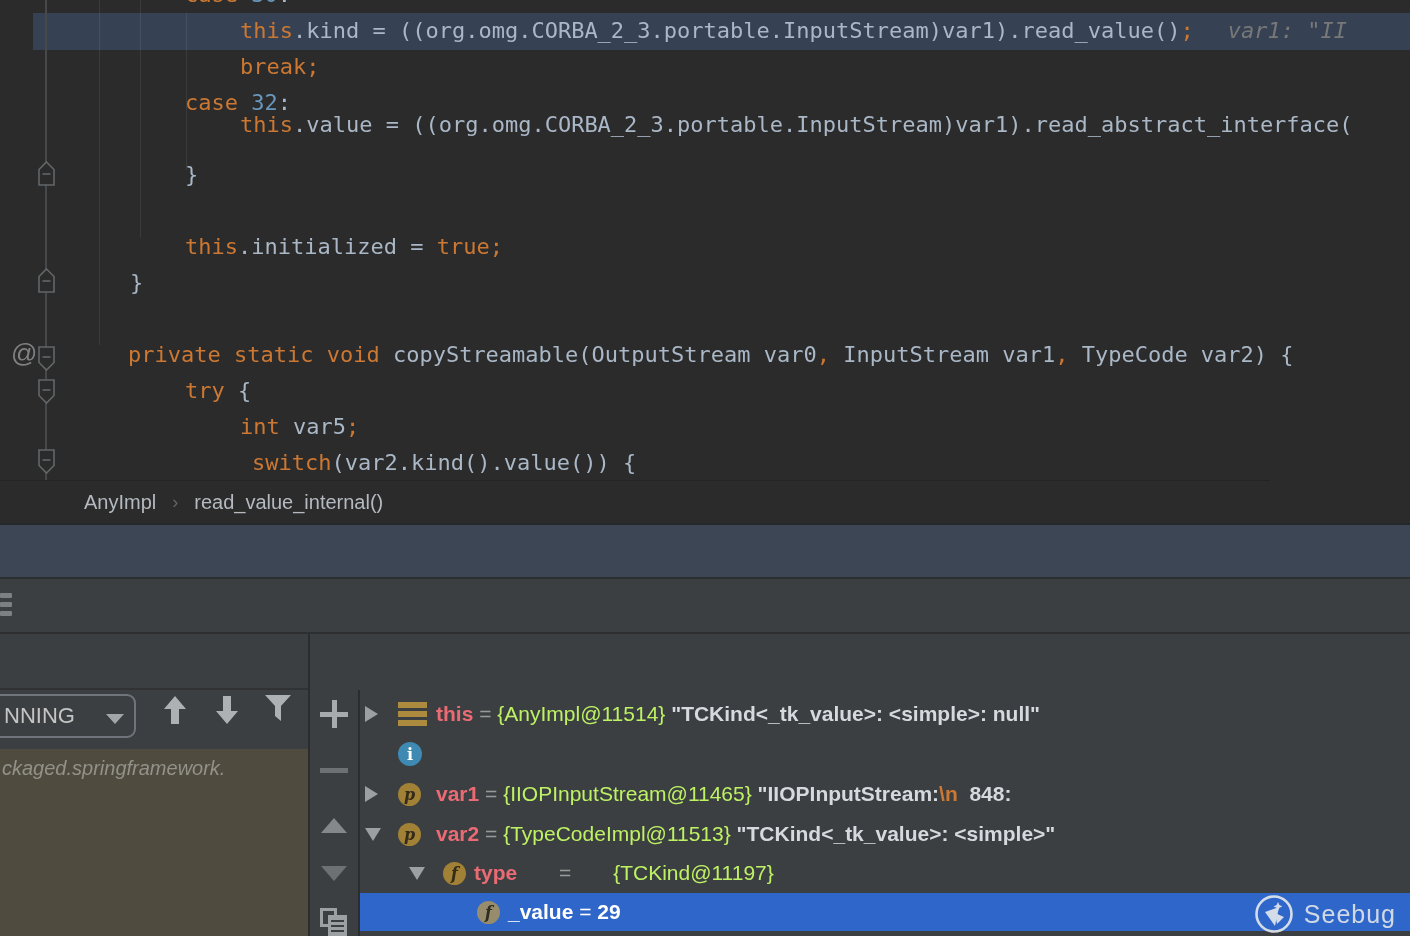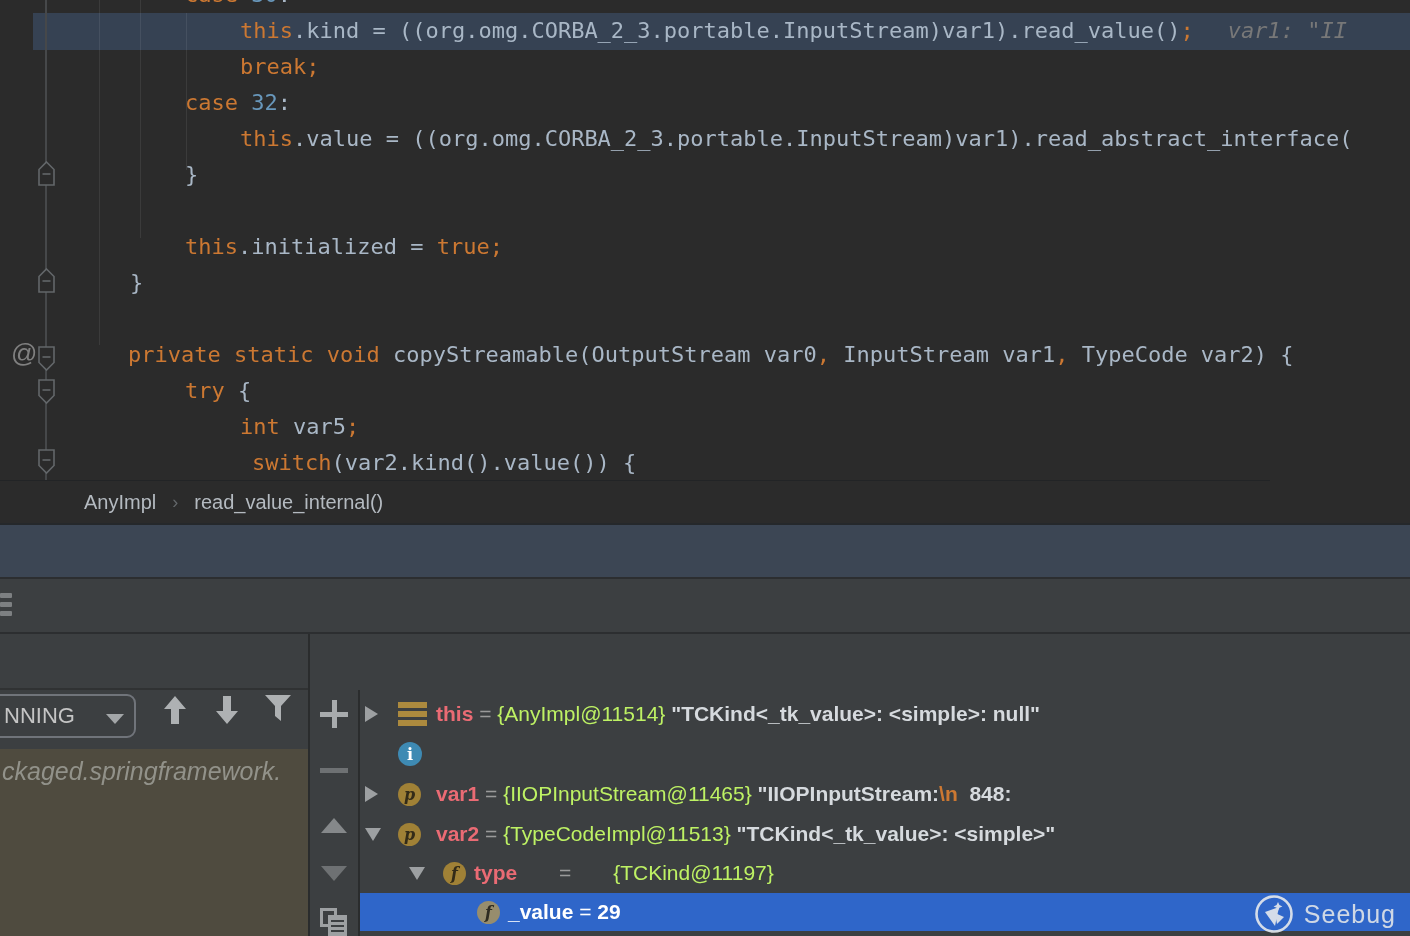--- a/index.html
+++ b/index.html
@@ -35,21 +35,21 @@
   #frames-panel{position:absolute;left:0;top:0;width:308px;height:302px;}
   #frames-head{position:absolute;left:0;top:0;width:308px;height:54px;border-bottom:2px solid #303233;}
   #frames-toolbar{position:absolute;left:0;top:56px;width:308px;height:59px;display:block;}
   #threads-dropdown{position:absolute;left:-14px;top:4px;width:150px;height:44px;border:2px solid #70747a;
                     border-radius:9px;display:flex;align-items:center;color:#c5c5c5;font-size:22px;
                     padding-left:16px;box-sizing:border-box;}
   #dd-chevron{position:absolute;right:10px;top:18px;width:0;height:0;border-left:9px solid transparent;
               border-right:9px solid transparent;border-top:10px solid #a3a6a8;}
   .tb-icon{position:absolute;top:8px;}
   #frames-list{position:absolute;left:0;top:115px;width:308px;height:187px;background:#4f4b3f;}
-  #frame-text{position:absolute;left:2px;top:8px;font-style:italic;font-size:25px;color:#92928a;white-space:nowrap;overflow:hidden;width:306px;}
+  #frame-text{position:absolute;left:2px;top:8px;font-style:italic;font-size:20px;color:#92928a;white-space:nowrap;overflow:hidden;width:306px;}
   .vdiv{position:absolute;top:0;bottom:0;width:2px;background:#2a2c2d;}
   
   #side-strip{position:absolute;left:310px;top:56px;width:48px;bottom:0;}
   .strip-btn{position:absolute;left:0;width:48px;height:40px;display:flex;align-items:center;justify-content:center;}
   .plus-h{width:28px;height:5px;background:#a8abad;position:absolute;}
   .plus-v{width:5px;height:28px;background:#a8abad;position:absolute;}
   .minus-h{width:28px;height:5px;background:#6e7173;}
   .tri-up{width:0;height:0;border-left:13px solid transparent;border-right:13px solid transparent;border-bottom:15px solid #85888a;}
   .tri-dn{width:0;height:0;border-left:13px solid transparent;border-right:13px solid transparent;border-top:15px solid #6e7173;}
   #copy-stack{position:relative;width:28px;height:28px;}
@@ -114,21 +114,21 @@
         <div class="fold-marker" style="top: 448px;"><svg width="19" height="27" viewBox="0 0 19 27">
             <path d="M2 2 H17 V17.5 L9.5 25 L2 17.5 Z" fill="#2b2b2b" stroke="#63676a" stroke-width="1.6"></path>
             <path d="M5.5 12 H13.5" stroke="#63676a" stroke-width="1.6"></path>
           </svg></div>
       </div>
     <div id="code-lines">
         <div class="code-line" style="top: -23px; left: 185px;"><span class="kw">case </span><span class="num">30</span><span class="pl">:</span></div>
         <div class="code-line" style="top: 13px; left: 240px;"><span class="kw">this</span><span class="pl">.kind = ((org.omg.CORBA_2_3.portable.InputStream)var1).read_value()</span><span class="or">;</span><span class="hint">var1: "II</span></div>
         <div class="code-line" style="top: 49px; left: 240px;"><span class="kw">break</span><span class="or">;</span></div>
         <div class="code-line" style="top: 85px; left: 185px;"><span class="kw">case </span><span class="num">32</span><span class="pl">:</span></div>
-        <div class="code-line" style="top: 121px; left: 240px;"><span class="kw">this</span><span class="pl">.value = ((org.omg.CORBA_2_3.portable.InputStream)var1).read_abstract_interface(</span></div>
+        <div class="code-line" style="top: 107px; left: 240px;"><span class="kw">this</span><span class="pl">.value = ((org.omg.CORBA_2_3.portable.InputStream)var1).read_abstract_interface(</span></div>
         <div class="code-line" style="top: 157px; left: 185px;"><span class="pl">}</span></div>
         <div class="code-line" style="top: 229px; left: 185px;"><span class="kw">this</span><span class="pl">.initialized = </span><span class="kw">true</span><span class="or">;</span></div>
         <div class="code-line" style="top: 265px; left: 130px;"><span class="pl">}</span></div>
         <div class="code-line" style="top: 337px; left: 128px;"><span class="kw">private static void </span><span class="pl">copyStreamable(OutputStream var0</span><span class="or">,</span><span class="pl"> InputStream var1</span><span class="or">,</span><span class="pl"> TypeCode var2) {</span></div>
         <div class="code-line" style="top: 373px; left: 185px;"><span class="kw">try </span><span class="pl">{</span></div>
         <div class="code-line" style="top: 409px; left: 240px;"><span class="kw">int </span><span class="pl">var5</span><span class="or">;</span></div>
         <div class="code-line" style="top: 445px; left: 252px;"><span class="kw">switch</span><span class="pl">(var2.kind().value()) {</span></div>
       </div>
   </div>
 

